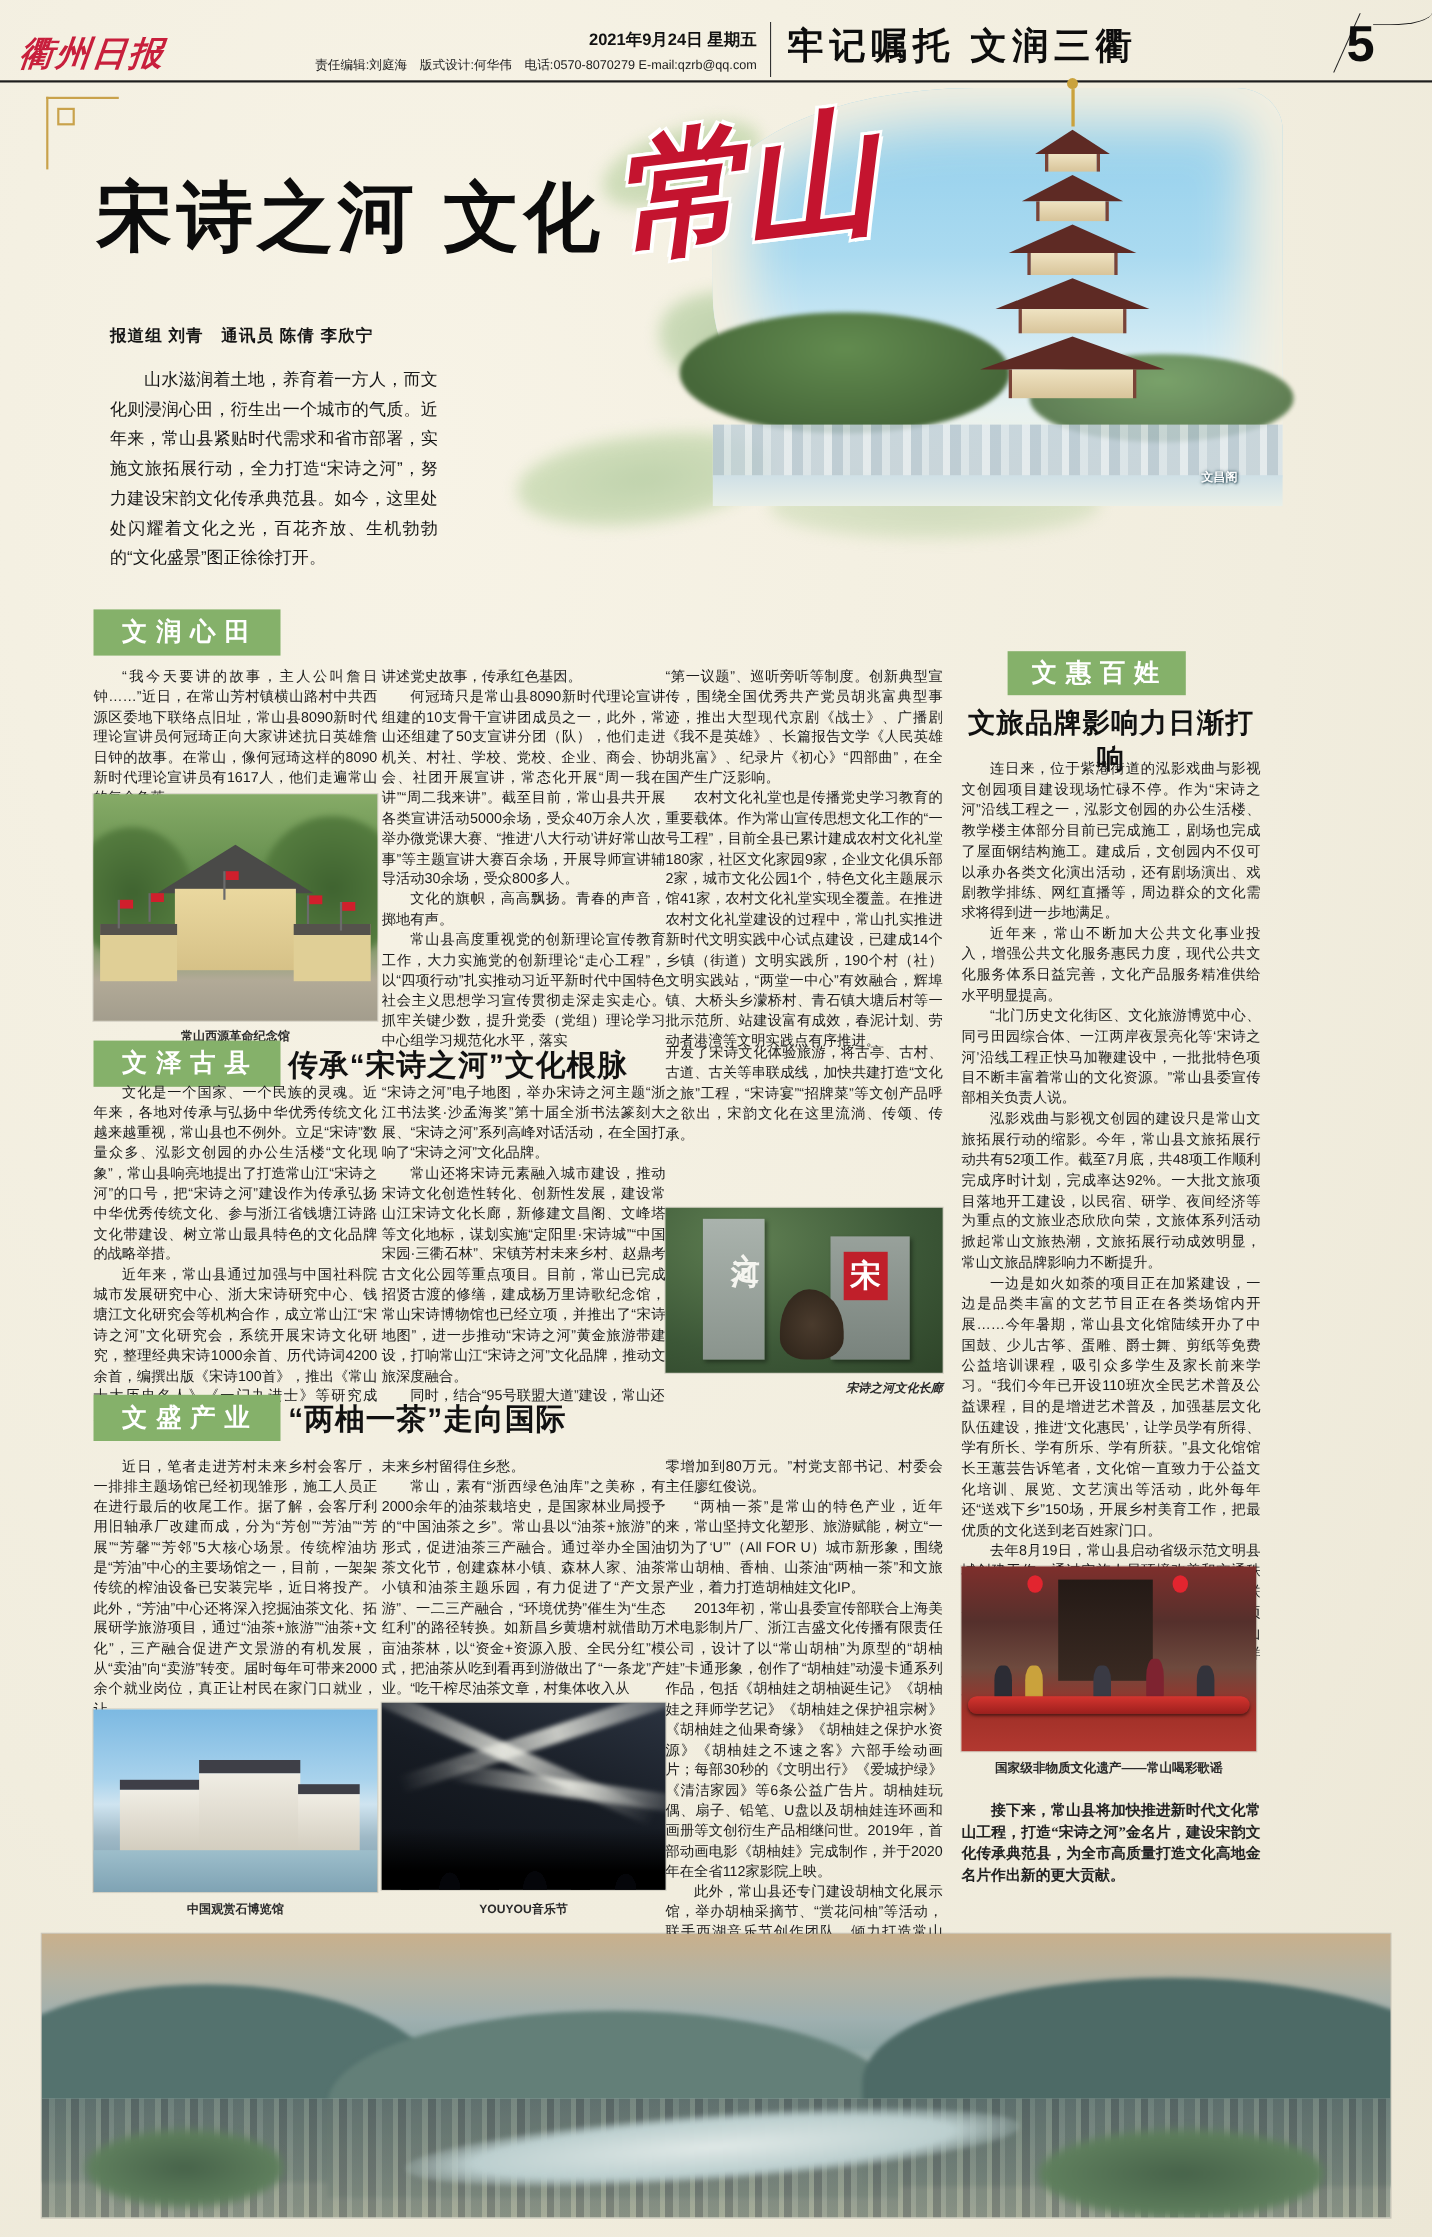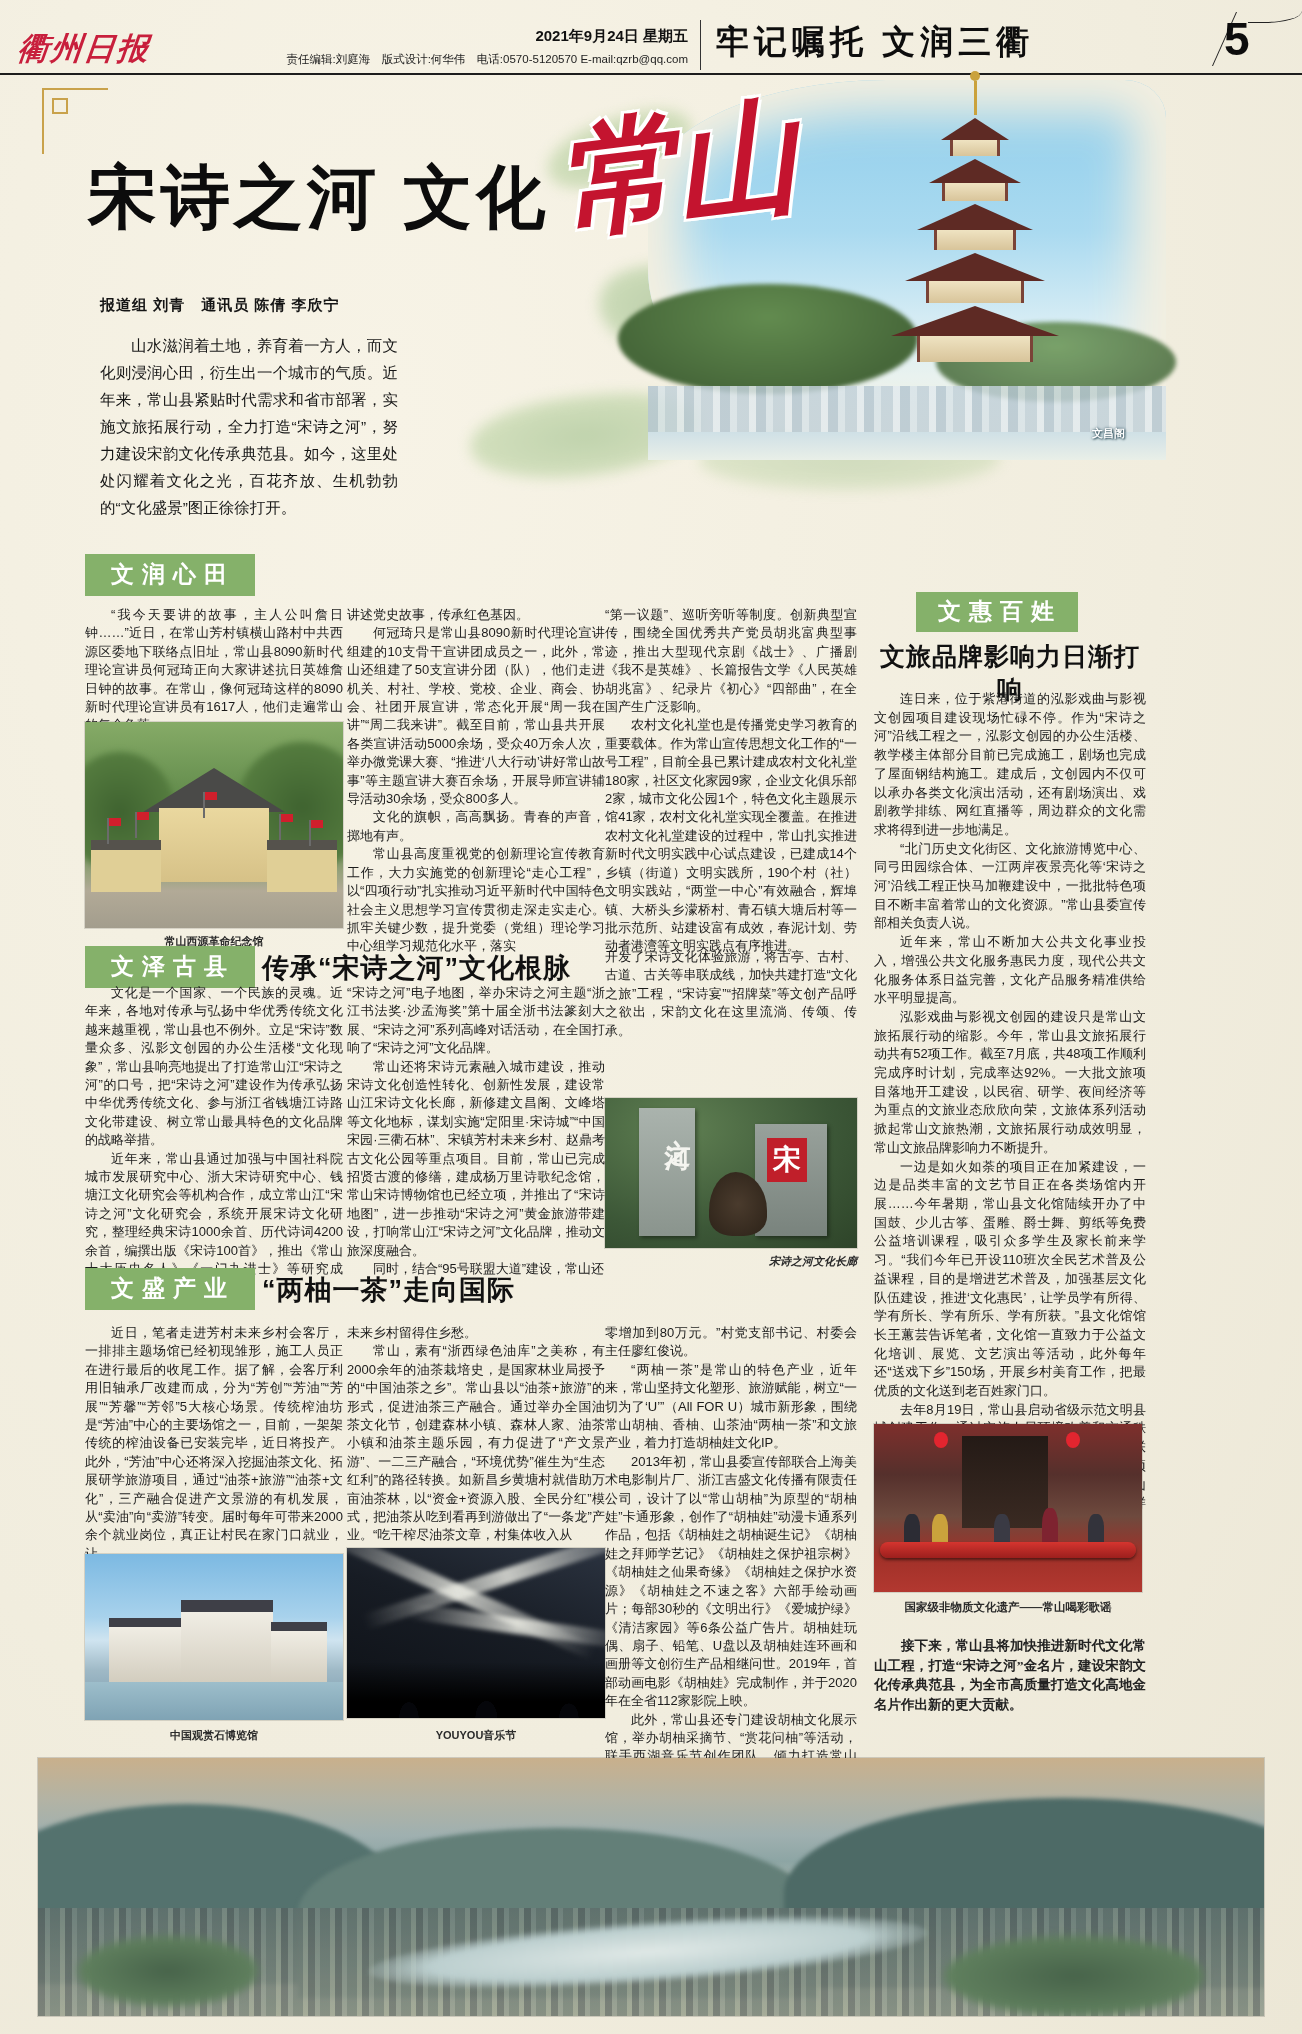--- a/index.html
+++ b/index.html
@@ -115,21 +115,21 @@
   .pagoda-caption{position:absolute;left:1092px;top:426px;font-size:11px;font-weight:bold;color:#ffffff;
         text-shadow:0 0 3px #33525e,1px 1px 2px #33525e;}
 </style>
 </head>
 <body>
 
 <div class="page">
 
   <div class="logo">衢州日报</div>
   <div class="date">2021年9月24日 星期五</div>
-  <div class="editor">责任编辑:刘庭海　版式设计:何华伟　电话:0570-5120570 E-mail:qzrb@qq.com</div>
+  <div class="editor">责任编辑:刘庭海　版式设计:何华伟　电话:0570-8070279 E-mail:qzrb@qq.com</div>
   <div class="mast-divider"></div>
   <div class="banner">牢记嘱托 文润三衢</div>
   <div class="slash"></div>
   <div class="curve"></div>
   <div class="pageno">5</div>
   <div class="rule"></div>
 
   <div class="corner">
     <div class="corner-inner"></div>
   </div>
@@ -254,22 +254,22 @@
     <div class="beam" style="left:10px;top:20px;transform:rotate(-18deg);"></div>
     <div class="beam" style="left:60px;top:70px;transform:rotate(8deg);width:220px;"></div>
     <div class="crowd"></div>
   </div>
   <div class="caption" style="left:347px;top:1728px;width:258px;">YOUYOU音乐节</div>
 
   <div class="sec-tag" style="left:916px;top:592px;padding:4px 16px 5px 22px;">文惠百姓</div>
   <div class="sec-title" style="left:872px;top:640px;width:276px;text-align:center;font-size:25px;">文旅品牌影响力日渐打响</div>
   <div class="col col4" style="left:874px;top:690px;width:272px;">
     <p>连日来，位于紫港街道的泓影戏曲与影视文创园项目建设现场忙碌不停。作为“宋诗之河”沿线工程之一，泓影文创园的办公生活楼、教学楼主体部分目前已完成施工，剧场也完成了屋面钢结构施工。建成后，文创园内不仅可以承办各类文化演出活动，还有剧场演出、戏剧教学排练、网红直播等，周边群众的文化需求将得到进一步地满足。</p>
+    <p>近年来，常山不断加大公共文化事业投入，增强公共文化服务惠民力度，现代公共文化服务体系日益完善，文化产品服务精准供给水平明显提高。</p>
     <p>“北门历史文化街区、文化旅游博览中心、同弓田园综合体、一江两岸夜景亮化等‘宋诗之河’沿线工程正快马加鞭建设中，一批批特色项目不断丰富着常山的文化资源。”常山县委宣传部相关负责人说。</p>
-    <p>近年来，常山不断加大公共文化事业投入，增强公共文化服务惠民力度，现代公共文化服务体系日益完善，文化产品服务精准供给水平明显提高。</p>
     <p>泓影戏曲与影视文创园的建设只是常山文旅拓展行动的缩影。今年，常山县文旅拓展行动共有52项工作。截至7月底，共48项工作顺利完成序时计划，完成率达92%。一大批文旅项目落地开工建设，以民宿、研学、夜间经济等为重点的文旅业态欣欣向荣，文旅体系列活动掀起常山文旅热潮，文旅拓展行动成效明显，常山文旅品牌影响力不断提升。</p>
     <p>一边是如火如荼的项目正在加紧建设，一边是品类丰富的文艺节目正在各类场馆内开展……今年暑期，常山县文化馆陆续开办了中国鼓、少儿古筝、蛋雕、爵士舞、剪纸等免费公益培训课程，吸引众多学生及家长前来学习。“我们今年已开设110班次全民艺术普及公益课程，目的是增进艺术普及，加强基层文化队伍建设，推进‘文化惠民’，让学员学有所得、学有所长、学有所乐、学有所获。”县文化馆馆长王蕙芸告诉笔者，文化馆一直致力于公益文化培训、展览、文艺演出等活动，此外每年还“送戏下乡”150场，开展乡村美育工作，把最优质的文化送到老百姓家门口。</p>
     <p>去年8月19日，常山县启动省级示范文明县城创建工作，通过实施人居环境改善和交通秩序提升等专项行动、建立“周二有礼日”“周四联创日”等机制。目前共启动13个老旧小区改造项目，新增城区停车泊位1.2万余个。此外，常山在“中国好人”“浙江好人”“衢州有礼之星”等榜样典型选树上一直走在全市前列，“最有礼的城，做最美的人”已成为常山人的自觉实践。</p>
   </div>
 
   <div class="photo ph-ceremony" style="left:874px;top:1424px;width:268px;height:168px;">
     <div class="door"></div>
     <div class="lantern" style="left:60px;top:8px;"></div>
     <div class="lantern" style="left:192px;top:8px;"></div>
     <div class="person" style="left:30px;background:#2c2c34;"></div>

